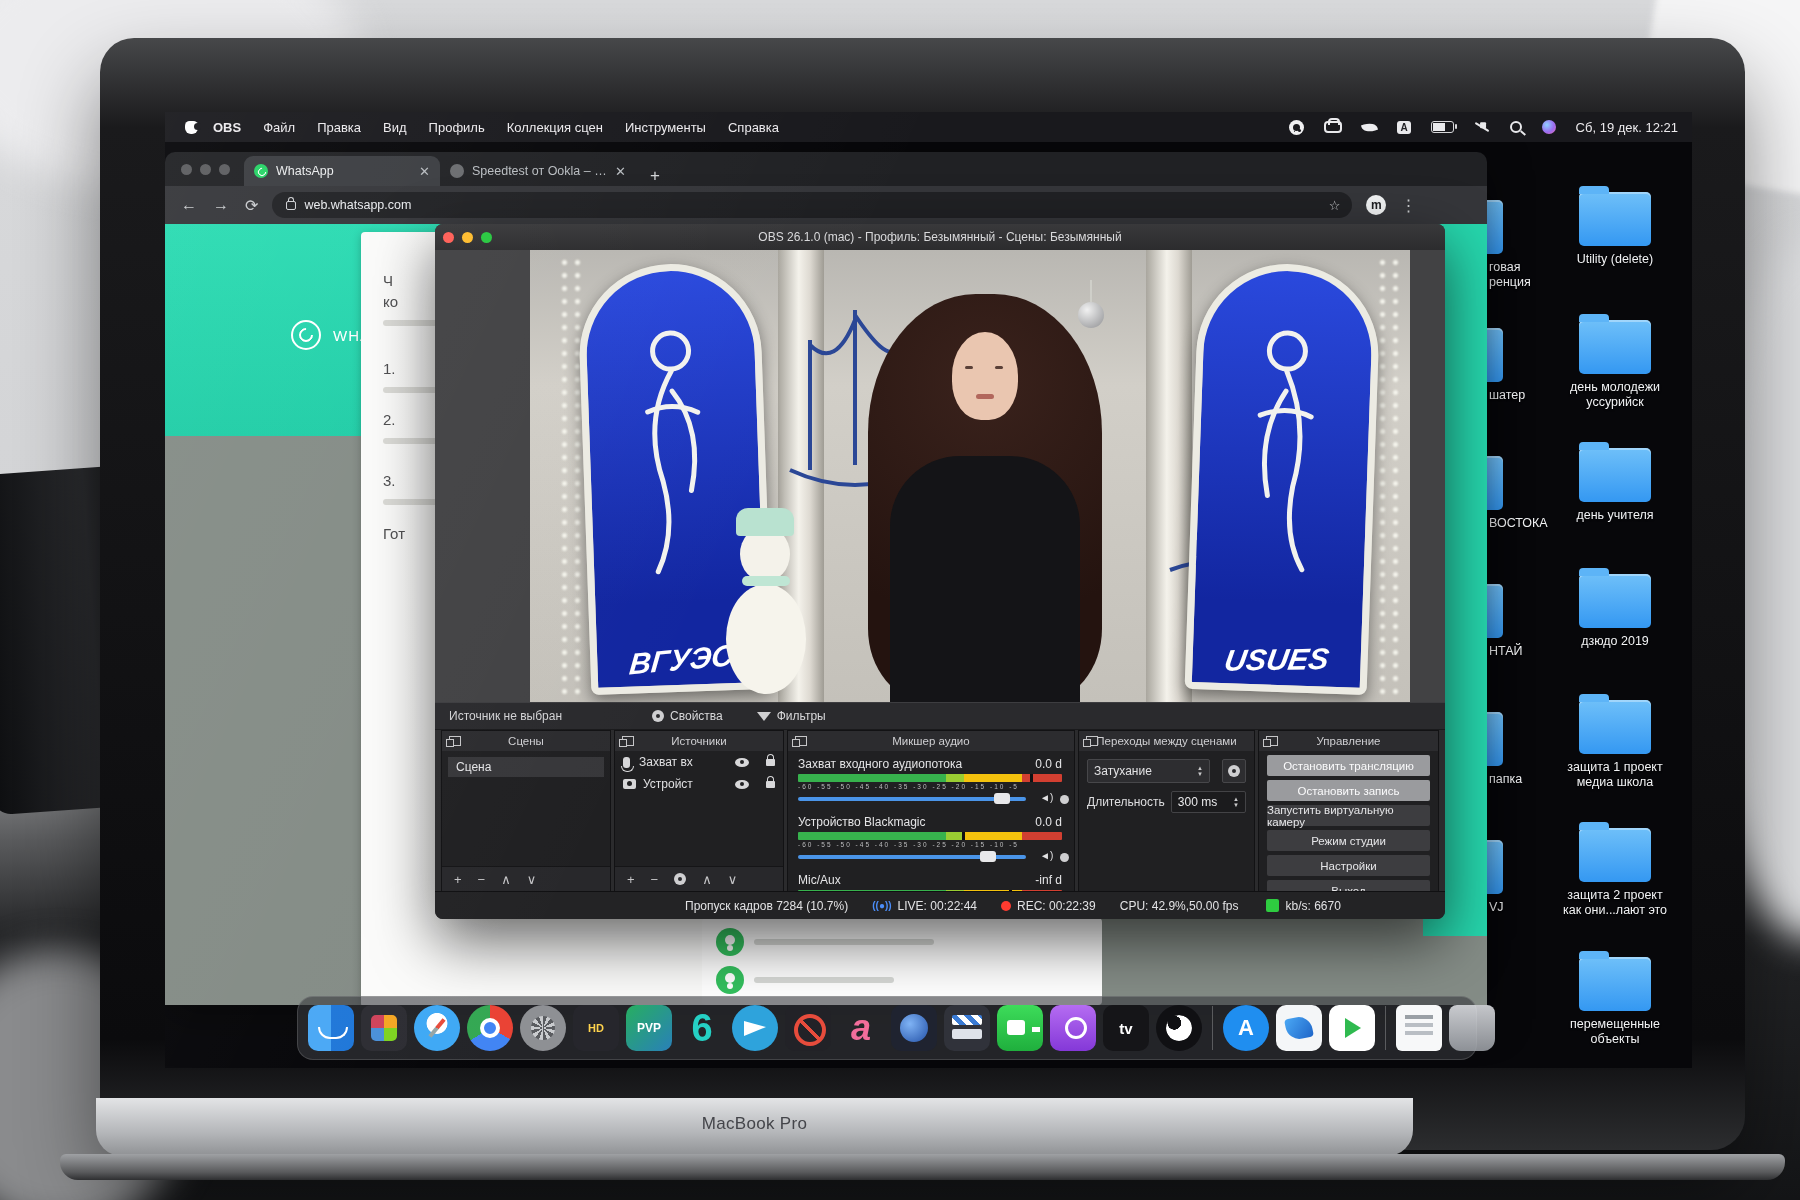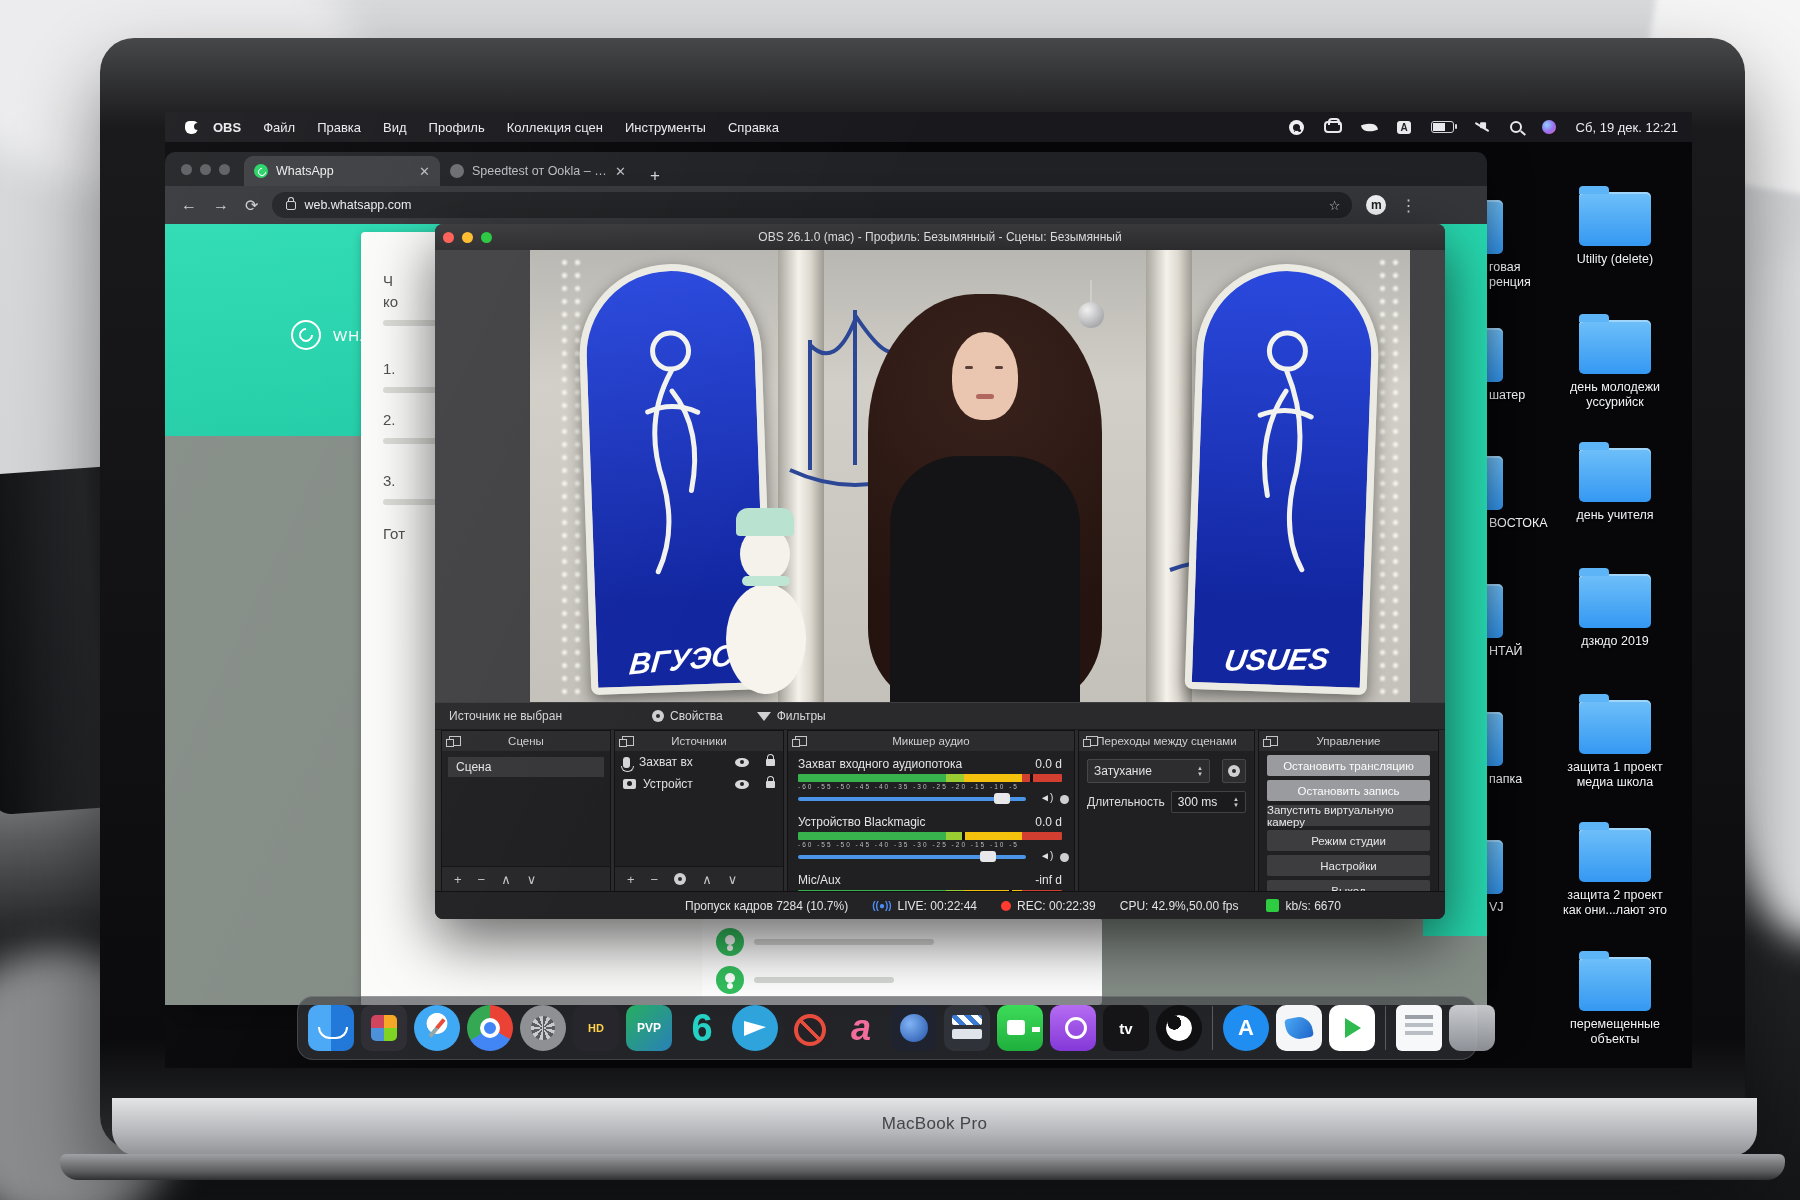--- a/index.html
+++ b/index.html
@@ -6,21 +6,21 @@
     font-family:"Liberation Sans",sans-serif;background:#cfd0d2;}
   
   #backdrop{position:absolute;inset:0;
     background:linear-gradient(180deg,#d9dadc 0%,#d2d3d5 52%,#aeb0b2 60%,#5a5b5d 70%,#232426 78%,#141517 100%);}
   .blob{position:absolute;border-radius:50%;filter:blur(18px);}
   #phone{position:absolute;left:-18px;top:470px;width:160px;height:340px;background:linear-gradient(90deg,#0c0d0f,#2a2b2e 70%,#151618);border-radius:18px;transform:rotate(-4deg);}
   #white-card{position:absolute;left:1645px;top:-30px;width:215px;height:215px;background:#f5f5f6;transform:rotate(9deg);filter:blur(3px);}
   
   #laptop{position:absolute;left:100px;top:38px;width:1645px;height:1112px;border-radius:34px;
     background:linear-gradient(180deg,#47484a,#1a1a1c 8%,#0b0b0d 90%,#2c2d2f);box-shadow:0 40px 80px rgba(0,0,0,.45);}
-  #chin{position:absolute;left:112px;top:1098px;width:1645px;height:58px;border-radius:0 0 26px 26px;
+  #chin{position:absolute;left:96px;top:1098px;width:1317px;height:58px;border-radius:0 0 26px 26px;
     background:linear-gradient(180deg,#e3e4e6,#b4b6b9 60%,#8f9194);}
   #chin .label{position:absolute;left:0;right:0;top:16px;text-align:center;color:#44454a;font-size:17px;letter-spacing:.3px;}
   #base{position:absolute;left:60px;top:1154px;width:1725px;height:26px;border-radius:6px 6px 18px 18px;
     background:linear-gradient(180deg,#9fa1a4,#595a5c 70%,#2e2f31);}
   
   #screen{position:absolute;left:165px;top:112px;width:1527px;height:956px;background:#07070a;overflow:hidden;}
   #glare{position:absolute;inset:0;background:linear-gradient(115deg,rgba(255,255,255,.05),rgba(255,255,255,0) 40%);pointer-events:none;z-index:60;}
   
   #menubar{position:absolute;left:0;top:0;width:100%;height:30px;background:rgba(26,26,30,.97);z-index:50;
     display:flex;align-items:center;color:#eceaed;font-size:13px;}

